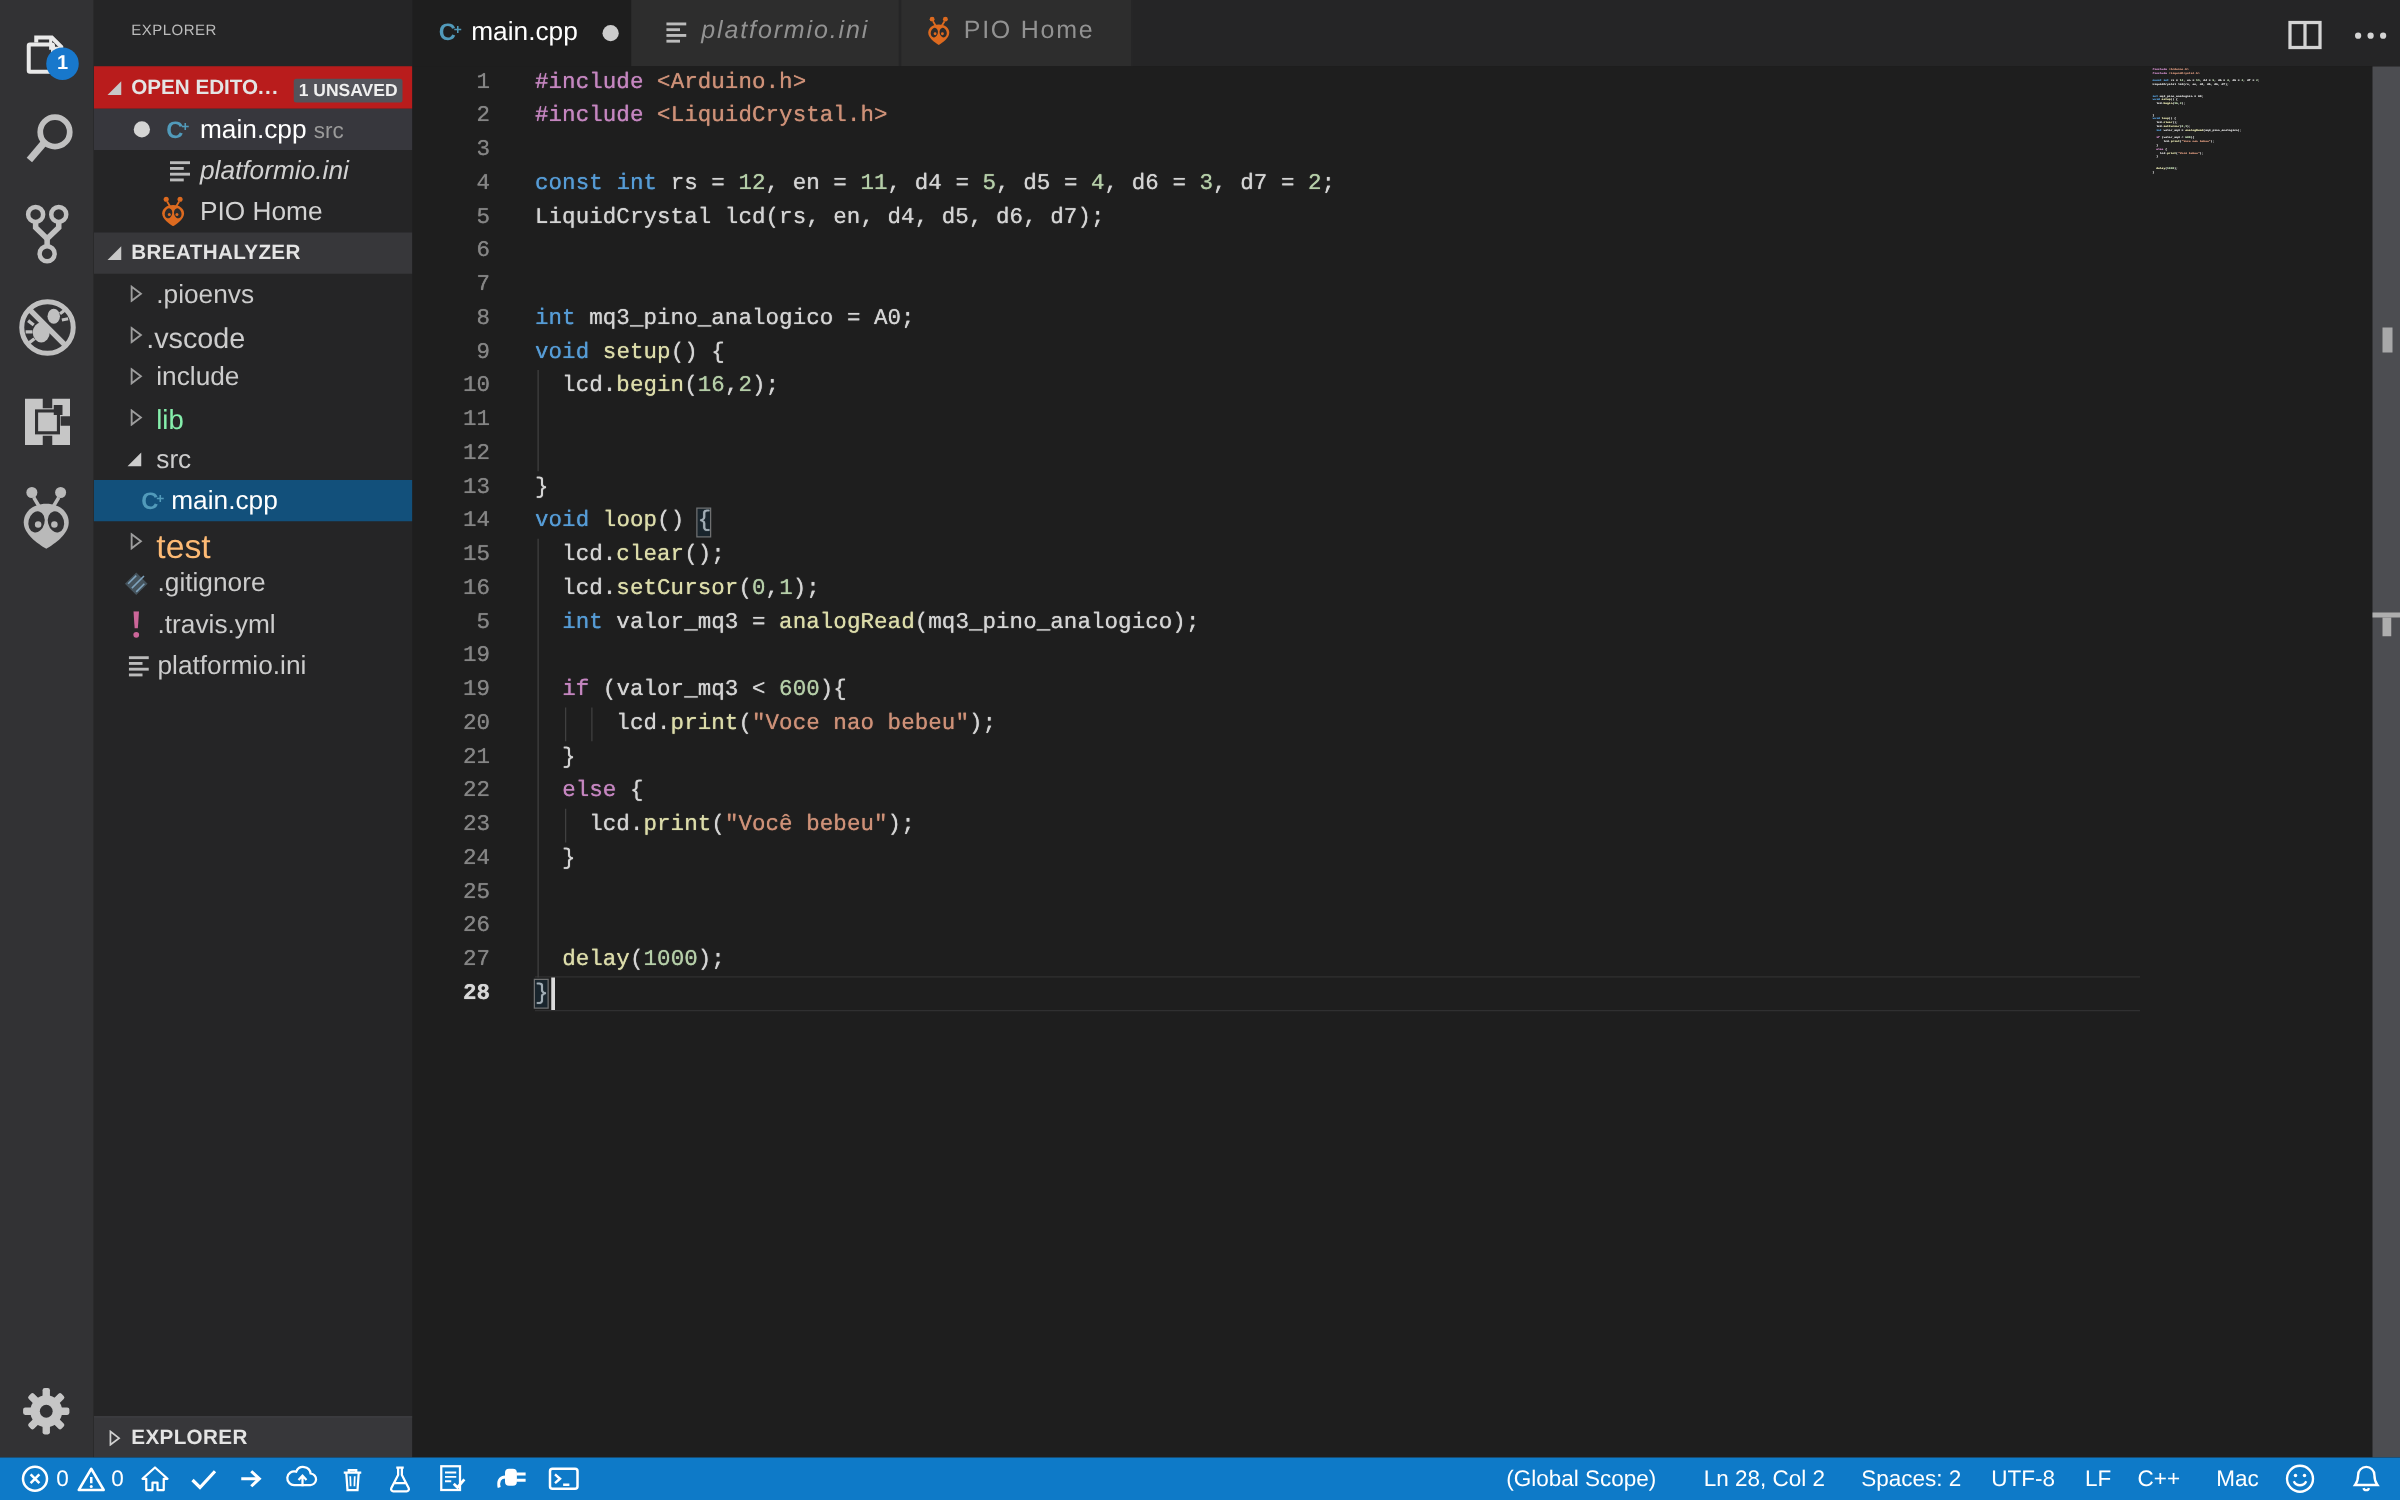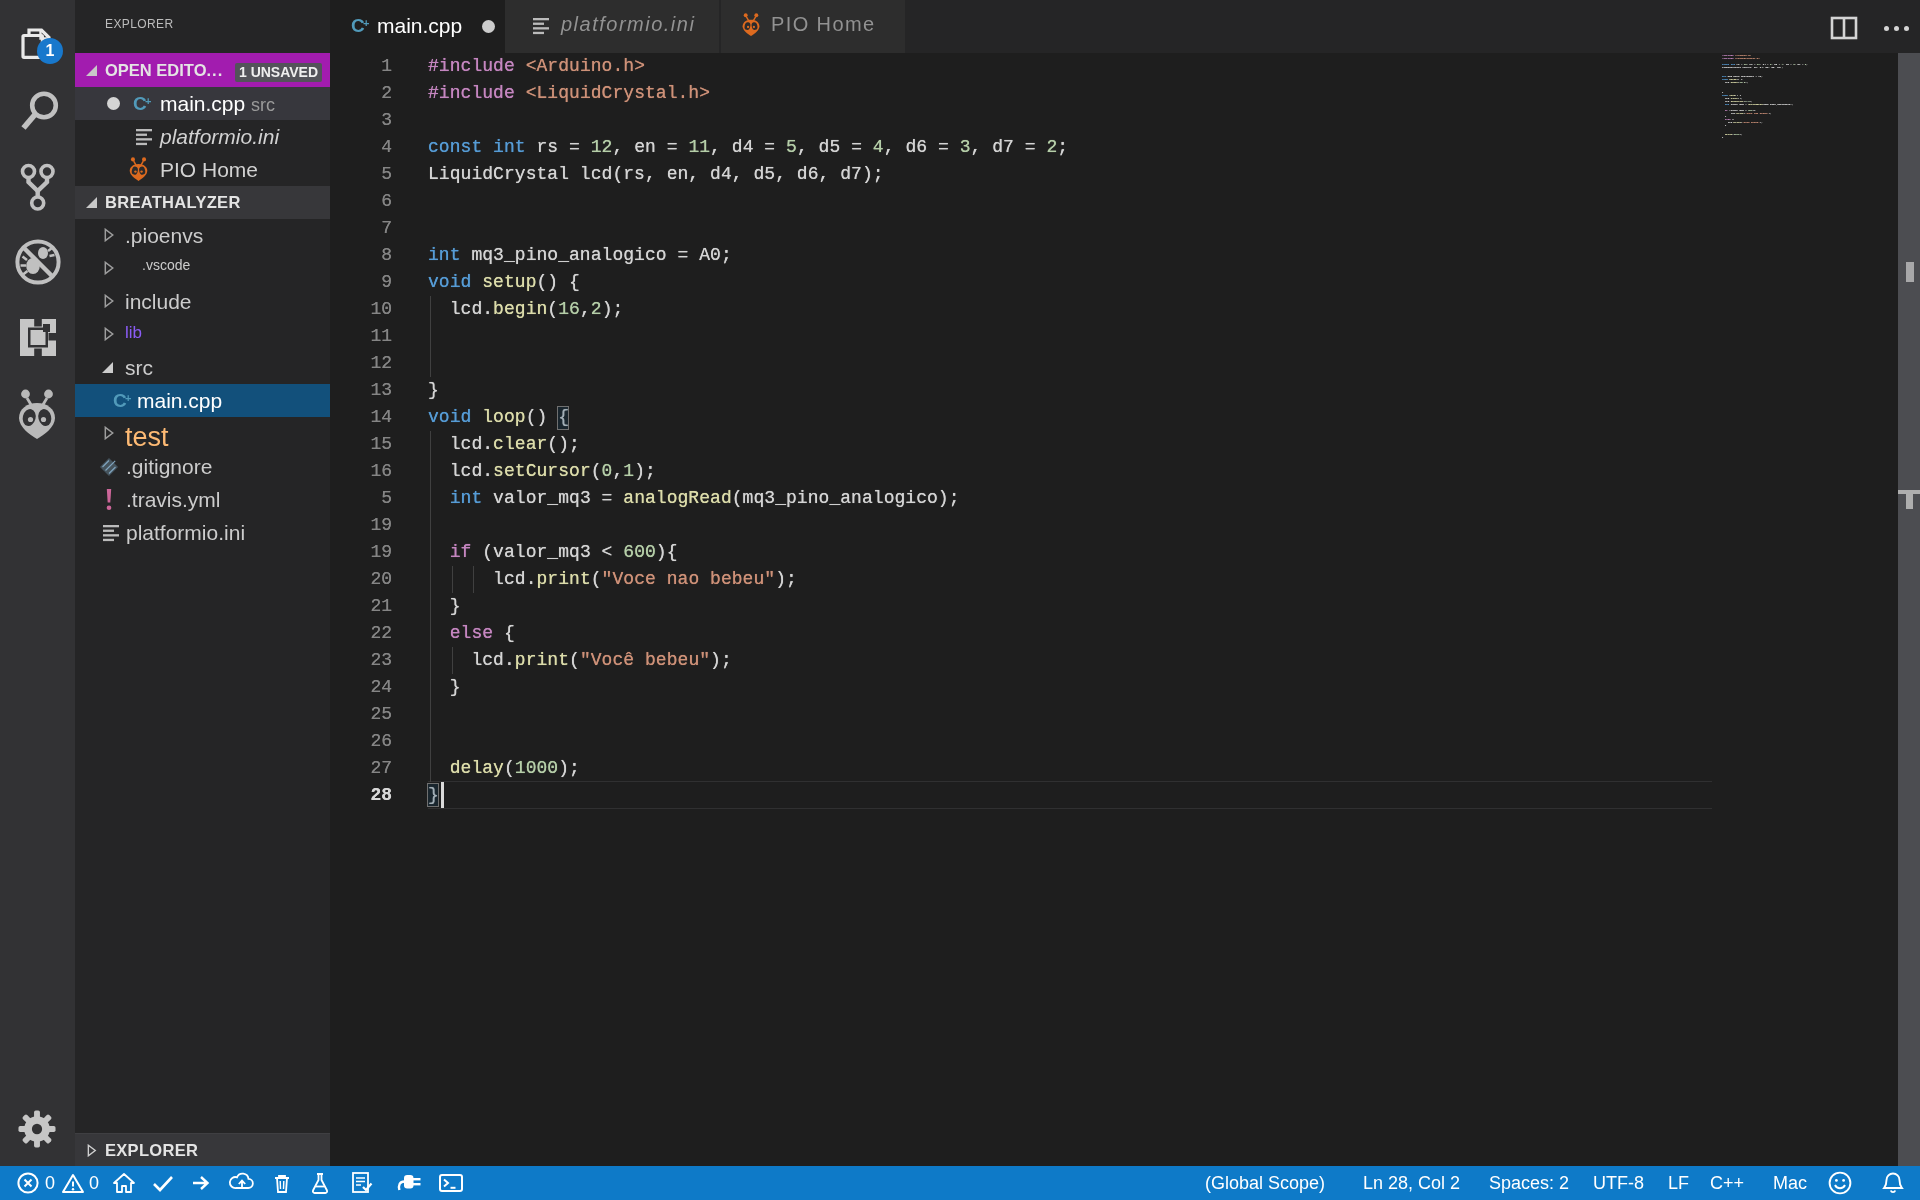--- a/index.html
+++ b/index.html
@@ -70,21 +70,21 @@
         <rect x="16.9" y="0.5" width="6.2" height="9" rx="1.8" transform="rotate(180 20 20)"></rect>
         <rect x="16.9" y="0.5" width="6.2" height="9" rx="1.8" transform="rotate(225 20 20)"></rect>
         <rect x="16.9" y="0.5" width="6.2" height="9" rx="1.8" transform="rotate(270 20 20)"></rect>
         <rect x="16.9" y="0.5" width="6.2" height="9" rx="1.8" transform="rotate(315 20 20)"></rect>
       </g>
 <circle cx="20" cy="20" r="5.4" fill="#323234"></circle>
 </svg>
 </div>
 <div id="sidebar">
 <div id="expl-title">EXPLORER</div>
-<div class="abs" style="top:53px;left:0;width:255px;height:34px;background:#a21caf">
+<div class="abs" style="top:53px;left:0;width:255px;height:34px;background:#b91c1c">
 <div class="abs" style="left:11px;top:12px;width:0;height:0;border-left:11px solid transparent;border-bottom:11px solid #c8c8c8"></div>
 <div class="abs" style="left:30px;top:8px;font-size:16.5px;font-weight:bold;color:#e4e4e4">OPEN EDITO<span style="letter-spacing:1px">...</span></div>
 <div class="abs" style="left:160px;top:10px;width:87px;height:19px;background:#53535a;border-radius:2px;color:#efefef;font-size:14px;font-weight:bold;text-align:center;line-height:19px">1 UNSAVED</div>
 </div>
 <div class="abs" style="top:87px;left:0;width:255px;height:33px;background:#37373d">
 <div class="abs" style="left:32px;top:10px;width:13px;height:13px;border-radius:50%;background:#d4d4d4"></div>
 <svg class="abs" style="left:58px;top:6px" width="20" height="22" viewBox="0 0 20 22">
 <text x="0" y="17" font-family="Liberation Sans" font-size="19" font-weight="bold" fill="#519aba">C</text>
 <text x="12" y="12" font-family="Liberation Sans" font-size="11" font-weight="bold" fill="#519aba">+</text>
 </svg>
@@ -119,33 +119,33 @@
 <div class="abs" style="top:219px;left:0;width:255px;height:33px">
       <svg class="abs" style="left:29px;top:9px" width="10.5" height="14" viewBox="0 0 12 16" fill="none">
 <path d="M1.5 1.5 L10 8 L1.5 14.5 Z" stroke="#9d9d9d" stroke-width="1.7"></path>
 </svg>
       <div class="abs" style="left:50px;top:5px;font-size:21px;color:#cccccc">.pioenvs</div>
     </div>
 <div class="abs" style="top:252px;left:0;width:255px;height:33px">
       <svg class="abs" style="left:29px;top:9px" width="10.5" height="14" viewBox="0 0 12 16" fill="none">
 <path d="M1.5 1.5 L10 8 L1.5 14.5 Z" stroke="#9d9d9d" stroke-width="1.7"></path>
 </svg>
-      <div class="abs" style="left:67px;top:5px;font-size:14px;color:#cccccc">.vscode</div>
+      <div class="abs" style="left:42px;top:5px;font-size:23px;color:#cccccc">.vscode</div>
     </div>
 <div class="abs" style="top:285px;left:0;width:255px;height:33px">
       <svg class="abs" style="left:29px;top:9px" width="10.5" height="14" viewBox="0 0 12 16" fill="none">
 <path d="M1.5 1.5 L10 8 L1.5 14.5 Z" stroke="#9d9d9d" stroke-width="1.7"></path>
 </svg>
       <div class="abs" style="left:50px;top:5px;font-size:21px;color:#cccccc">include</div>
     </div>
 <div class="abs" style="top:318px;left:0;width:255px;height:33px">
       <svg class="abs" style="left:29px;top:9px" width="10.5" height="14" viewBox="0 0 12 16" fill="none">
 <path d="M1.5 1.5 L10 8 L1.5 14.5 Z" stroke="#9d9d9d" stroke-width="1.7"></path>
 </svg>
-      <div class="abs" style="left:50px;top:5px;font-size:17px;color:#8b5cf6">lib</div>
+      <div class="abs" style="left:50px;top:5px;font-size:22px;color:#86efac">lib</div>
     </div>
 <div class="abs" style="top:351px;left:0;width:255px;height:33px">
       <div class="abs" style="left:27px;top:11px;width:0;height:0;border-left:11px solid transparent;border-bottom:11px solid #cccccc"></div>
       <div class="abs" style="left:50px;top:5px;font-size:21px;color:#cccccc">src</div>
     </div>
 <div class="abs" style="top:384px;left:0;width:255px;height:33px;background:#12507b">
       <svg class="abs" style="left:38px;top:6px" width="20" height="22" viewBox="0 0 20 22">
 <text x="0" y="17" font-family="Liberation Sans" font-size="19" font-weight="bold" fill="#519aba">C</text>
 <text x="12" y="12" font-family="Liberation Sans" font-size="11" font-weight="bold" fill="#519aba">+</text>
 </svg>

